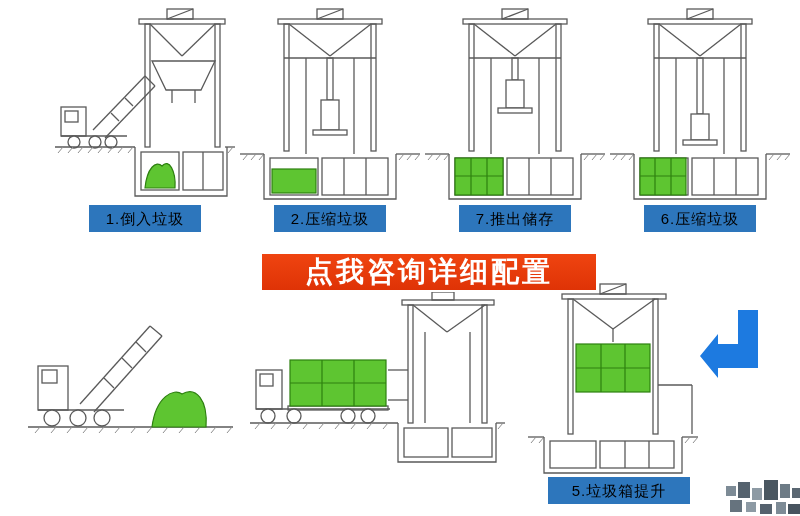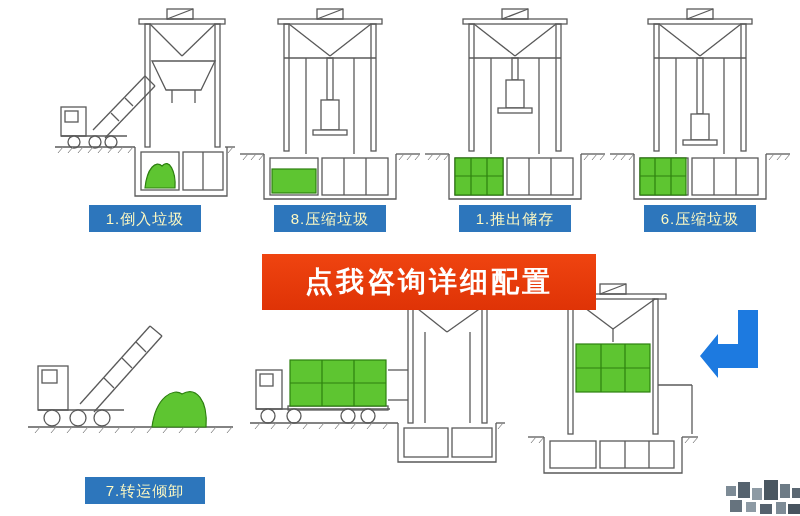--- a/index.html
+++ b/index.html
@@ -1,22 +1,22 @@
 <!DOCTYPE html>
 <html><head>
 <meta charset="utf-8">
 <style>
   * { margin:0; padding:0; box-sizing:border-box; }
   html,body { background:#ffffff; }
   body { font-family:"Liberation Sans", sans-serif; }
   .page { position:relative; width:800px; height:516px; background:#fff; overflow:hidden; }
   .panel { position:absolute; }
-  .step-label { position:absolute; height:27px; background:#2d76bc; color:#fef9c3; font-size:15px;
+  .step-label { position:absolute; height:27px; background:#2d76bc; color:#000000; font-size:15px;
                 line-height:27px; text-align:center; letter-spacing:1px; }
-  .banner { position:absolute; left:262px; top:254px; width:334px; height:56px;
+  .banner { position:absolute; left:262px; top:254px; width:334px; height:36px;
             background:linear-gradient(180deg,#ef4410,#df3306); color:#fff; font-size:28px;
             font-weight:600; letter-spacing:3px; display:flex; align-items:center;
             justify-content:center; cursor:pointer; z-index:5; }
   svg { display:block; }
   .ln line, .ln rect, .ln path { stroke:#5a5a5a; fill:none; stroke-width:1.3; }
   .ln circle { fill:#fff; stroke:#5a5a5a; stroke-width:1.3; }
   .ln .fw { fill:#fff; }
   .hatch { stroke:#8f8f8f !important; stroke-width:1 !important; }
   .grn { fill:#5ec531; stroke:#2e8010; stroke-width:1.2; }
   .grnln { stroke:#2e8010; stroke-width:1.2; fill:none; }
@@ -159,22 +159,22 @@
         <line x1="126" y1="152" x2="126" y2="189"></line>
       </g>
       <g>
         <rect class="grn" x="30" y="152" width="46" height="37"></rect>
         <path class="grnln" d="M45 152 V189 M61 152 V189 M30 170 H76"></path>
       </g>
     </svg>
   </div>
 
   <div class="step-label" style="left:89px;top:205px;width:112px">1.倒入垃圾</div>
-  <div class="step-label" style="left:274px;top:205px;width:112px">8.压缩垃圾</div>
-  <div class="step-label" style="left:459px;top:205px;width:112px">1.推出储存</div>
+  <div class="step-label" style="left:274px;top:205px;width:112px">2.压缩垃圾</div>
+  <div class="step-label" style="left:459px;top:205px;width:112px">7.推出储存</div>
   <div class="step-label" style="left:644px;top:205px;width:112px">6.压缩垃圾</div>
 
   <div class="banner">点我咨询详细配置</div>
 
   <div class="panel" style="left:28px;top:300px">
     <svg width="210" height="165" viewBox="0 0 210 165">
       <g class="ln">
         <rect x="10" y="66" width="30" height="44"></rect>
         <rect x="14" y="70" width="15" height="13"></rect>
         <line x1="10" y1="110" x2="96" y2="110"></line>
@@ -265,21 +265,21 @@
       </g>
     </svg>
   </div>
 
   <div class="panel" style="left:700px;top:310px">
     <svg width="58" height="70" viewBox="0 0 58 70">
       <path fill="#1d7ae0" d="M38 0 L58 0 L58 58 L18 58 L18 68 L0 46 L18 24 L18 34 L38 34 Z" transform="translate(0,0)"></path>
     </svg>
   </div>
 
-  <div class="step-label" style="left:85px;top:477px;width:120px">7.转运倾卸</div>
+  <div class="step-label" style="left:548px;top:477px;width:142px">5.垃圾箱提升</div>
 
   <div class="panel" style="left:726px;top:480px">
     <svg width="74" height="36" viewBox="0 0 74 36">
       <rect x="0" y="6" width="10" height="10" fill="#7d8b96"></rect>
       <rect x="12" y="2" width="12" height="16" fill="#55626e"></rect>
       <rect x="26" y="8" width="10" height="12" fill="#8d9aa4"></rect>
       <rect x="38" y="0" width="14" height="20" fill="#4a5761"></rect>
       <rect x="54" y="4" width="10" height="14" fill="#6d7b86"></rect>
       <rect x="66" y="8" width="8" height="10" fill="#5a6772"></rect>
       <rect x="4" y="20" width="12" height="12" fill="#66737e"></rect>

